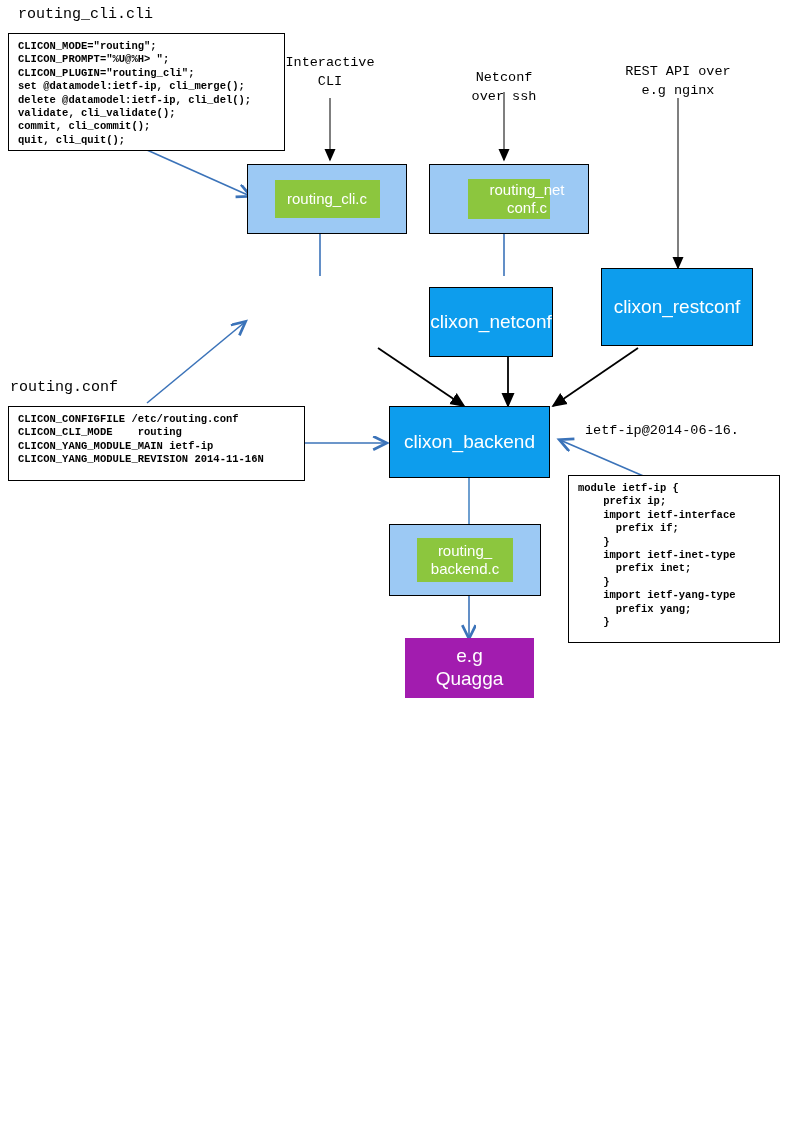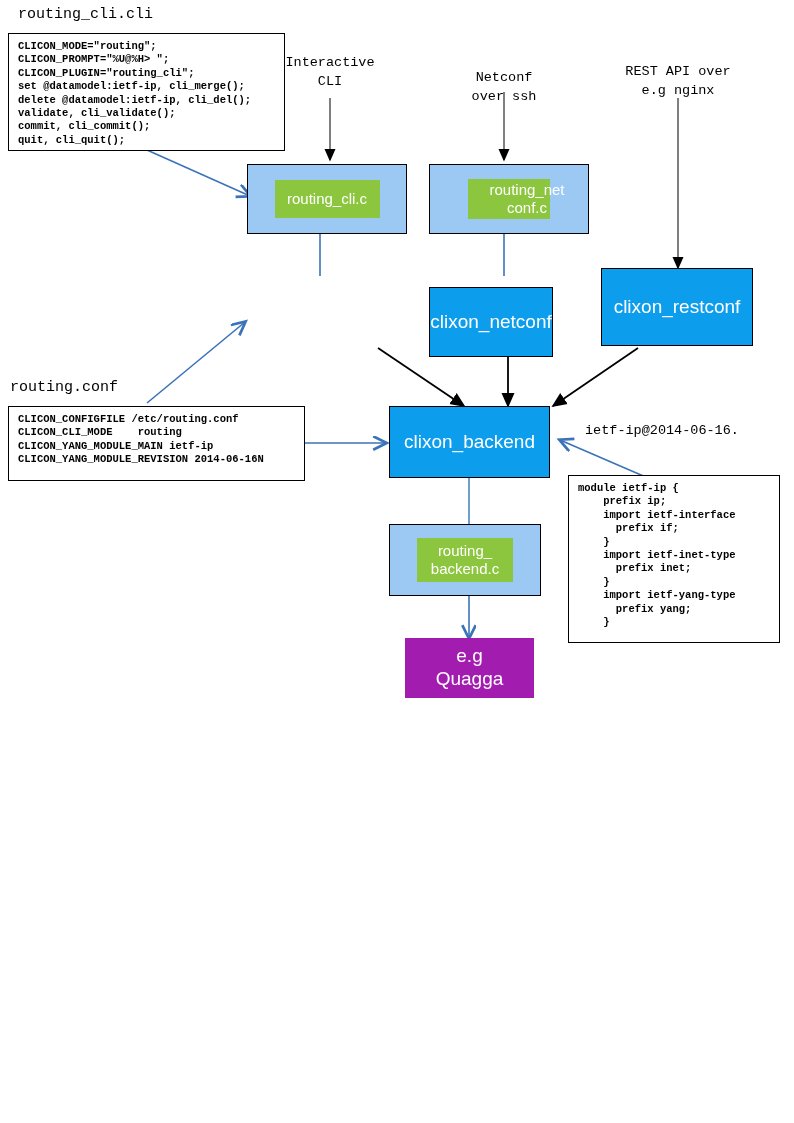--- a/index.html
+++ b/index.html
@@ -216,21 +216,21 @@
 
   <div class="proc" style="left:429px; top:287px; width:124px; height:70px;">clixon_netconf</div>
 
   <div class="proc overflow" style="left:601px; top:268px; width:152px; height:78px;">clixon_restconf</div>
 
   <div class="code-title" style="left:10px; top:379px;">routing.conf</div>
   <div class="code-box" style="left:8px; top:406px; width:297px; height:75px;">
     <pre>CLICON_CONFIGFILE /etc/routing.conf
 CLICON_CLI_MODE    routing
 CLICON_YANG_MODULE_MAIN ietf-ip
-CLICON_YANG_MODULE_REVISION 2014-06-16N</pre>
+CLICON_YANG_MODULE_REVISION 2014-11-16N</pre>
   </div>
 
   <div class="proc" style="left:389px; top:406px; width:161px; height:72px; font-size:19px;">clixon_backend</div>
 
   <div class="code-title" style="left:585px; top:423px; font-size:13.5px;">ietf-ip@2014-06-16.</div>
   <div class="code-box" style="left:568px; top:475px; width:212px; height:168px;">
     <pre>module ietf-ip {
     prefix ip;
     import ietf-interface
       prefix if;

